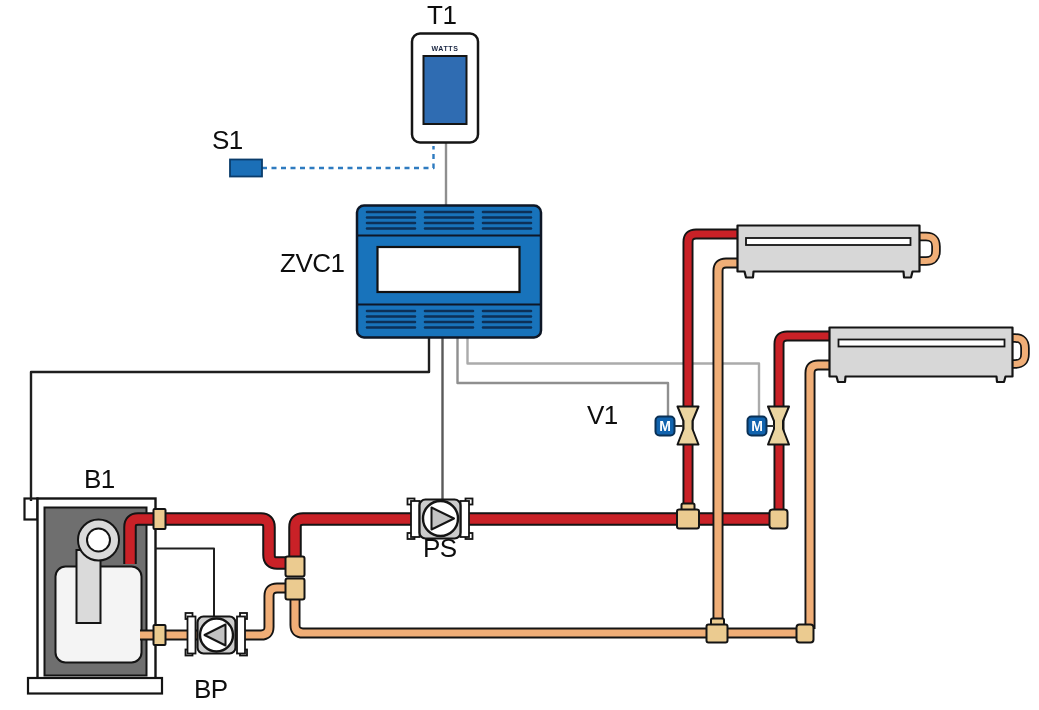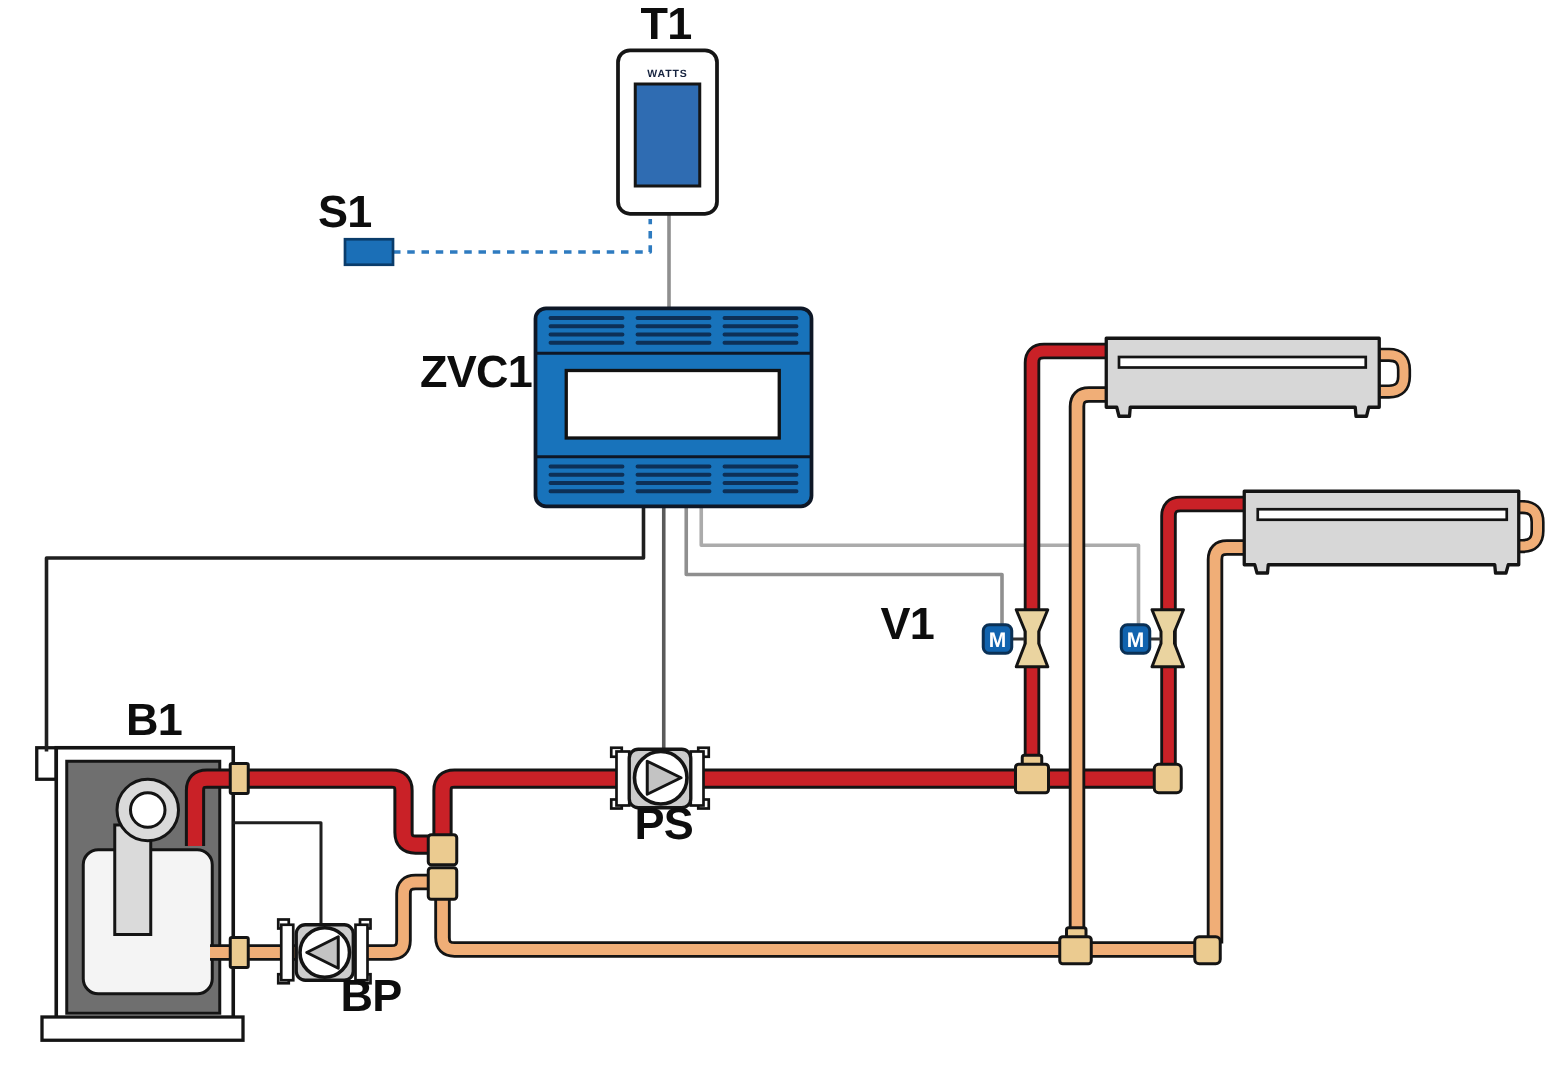--- a/index.html
+++ b/index.html
@@ -1,18 +1,18 @@
 <!DOCTYPE html>
 <html style="--supply-pipe-red: #C92127; --return-pipe-tan: #F0AE77; --brass-fitting: #EBCB90; --valve-body-tan: #EAD4A0; --panel-blue: #1873BB; --screen-blue: #2F6CB2; --sensor-blue: #1B6FB7; --actuator-blue: #1163AE; --radiator-gray: #D7D7D7; --pump-gray: #CCCCCC; --boiler-panel-gray: #6F6F6F; --outline-black: #141414; --wire-dark: #1F1F1F; --wire-mid: #5A5A5A; --wire-gray: #8F8F8F; --wire-light: #ABABAB; --dashed-sensor-line-blue: #2E7BC0; --slat-navy: #0D3057;"><head>
 <meta charset="utf-8">
 <style>
   html,body{margin:0;padding:0;background:#ffffff;}
   #stage{position:relative;width:1039px;height:710px;background:#ffffff;overflow:hidden;
          font-family:"Liberation Sans","DejaVu Sans",sans-serif;}
-  .lbl{position:absolute;font-weight:700;font-size:30px;letter-spacing:-0.5px;color:#0d0d0d;
+  .lbl{position:absolute;font-weight:400;font-size:26px;letter-spacing:-0.5px;color:#0d0d0d;
        white-space:nowrap;line-height:1;}
   
   .o   {stroke:var(--outline-black);fill:none;stroke-linejoin:round;}
   .red {stroke:var(--supply-pipe-red);fill:none;stroke-linejoin:round;}
   .tan {stroke:var(--return-pipe-tan);fill:none;stroke-linejoin:round;}
   .wire{fill:none;stroke-linejoin:round;}
   .brass{fill:var(--brass-fitting);stroke:var(--outline-black);stroke-width:2;}
   .valve{fill:var(--valve-body-tan);stroke:var(--outline-black);stroke-width:2;stroke-linejoin:round;}
   .pumpbody{fill:var(--pump-gray);stroke:var(--outline-black);stroke-width:2.2;}
   .pumpcirc{fill:#ffffff;stroke:var(--outline-black);stroke-width:2.4;}
@@ -168,19 +168,19 @@
     <rect x="423.5" y="56" width="43" height="68" fill="var(--screen-blue)" stroke="#151515" stroke-width="2"></rect>
   </g>
 
   <rect x="230" y="159.5" width="32" height="17" fill="var(--sensor-blue)" stroke="#0a3c6b" stroke-width="1.8"></rect>
 
 </svg>
 
 
 <div class="lbl" style="left:427px;top:2px;">T1</div>
 <div class="lbl" style="left:212px;top:127px;">S1</div>
-<div class="lbl" style="left:280px;top:234px;">ZVC1</div>
+<div class="lbl" style="left:280px;top:250px;">ZVC1</div>
 <div class="lbl" style="left:587px;top:402px;">V1</div>
 <div class="lbl" style="left:84px;top:466px;">B1</div>
 <div class="lbl" style="left:423px;top:535px;">PS</div>
-<div class="lbl" style="left:194px;top:650px;margin-left:33px;">BP</div>
+<div class="lbl" style="left:194px;top:676px;">BP</div>
 
 </div>
 
 </body></html>

